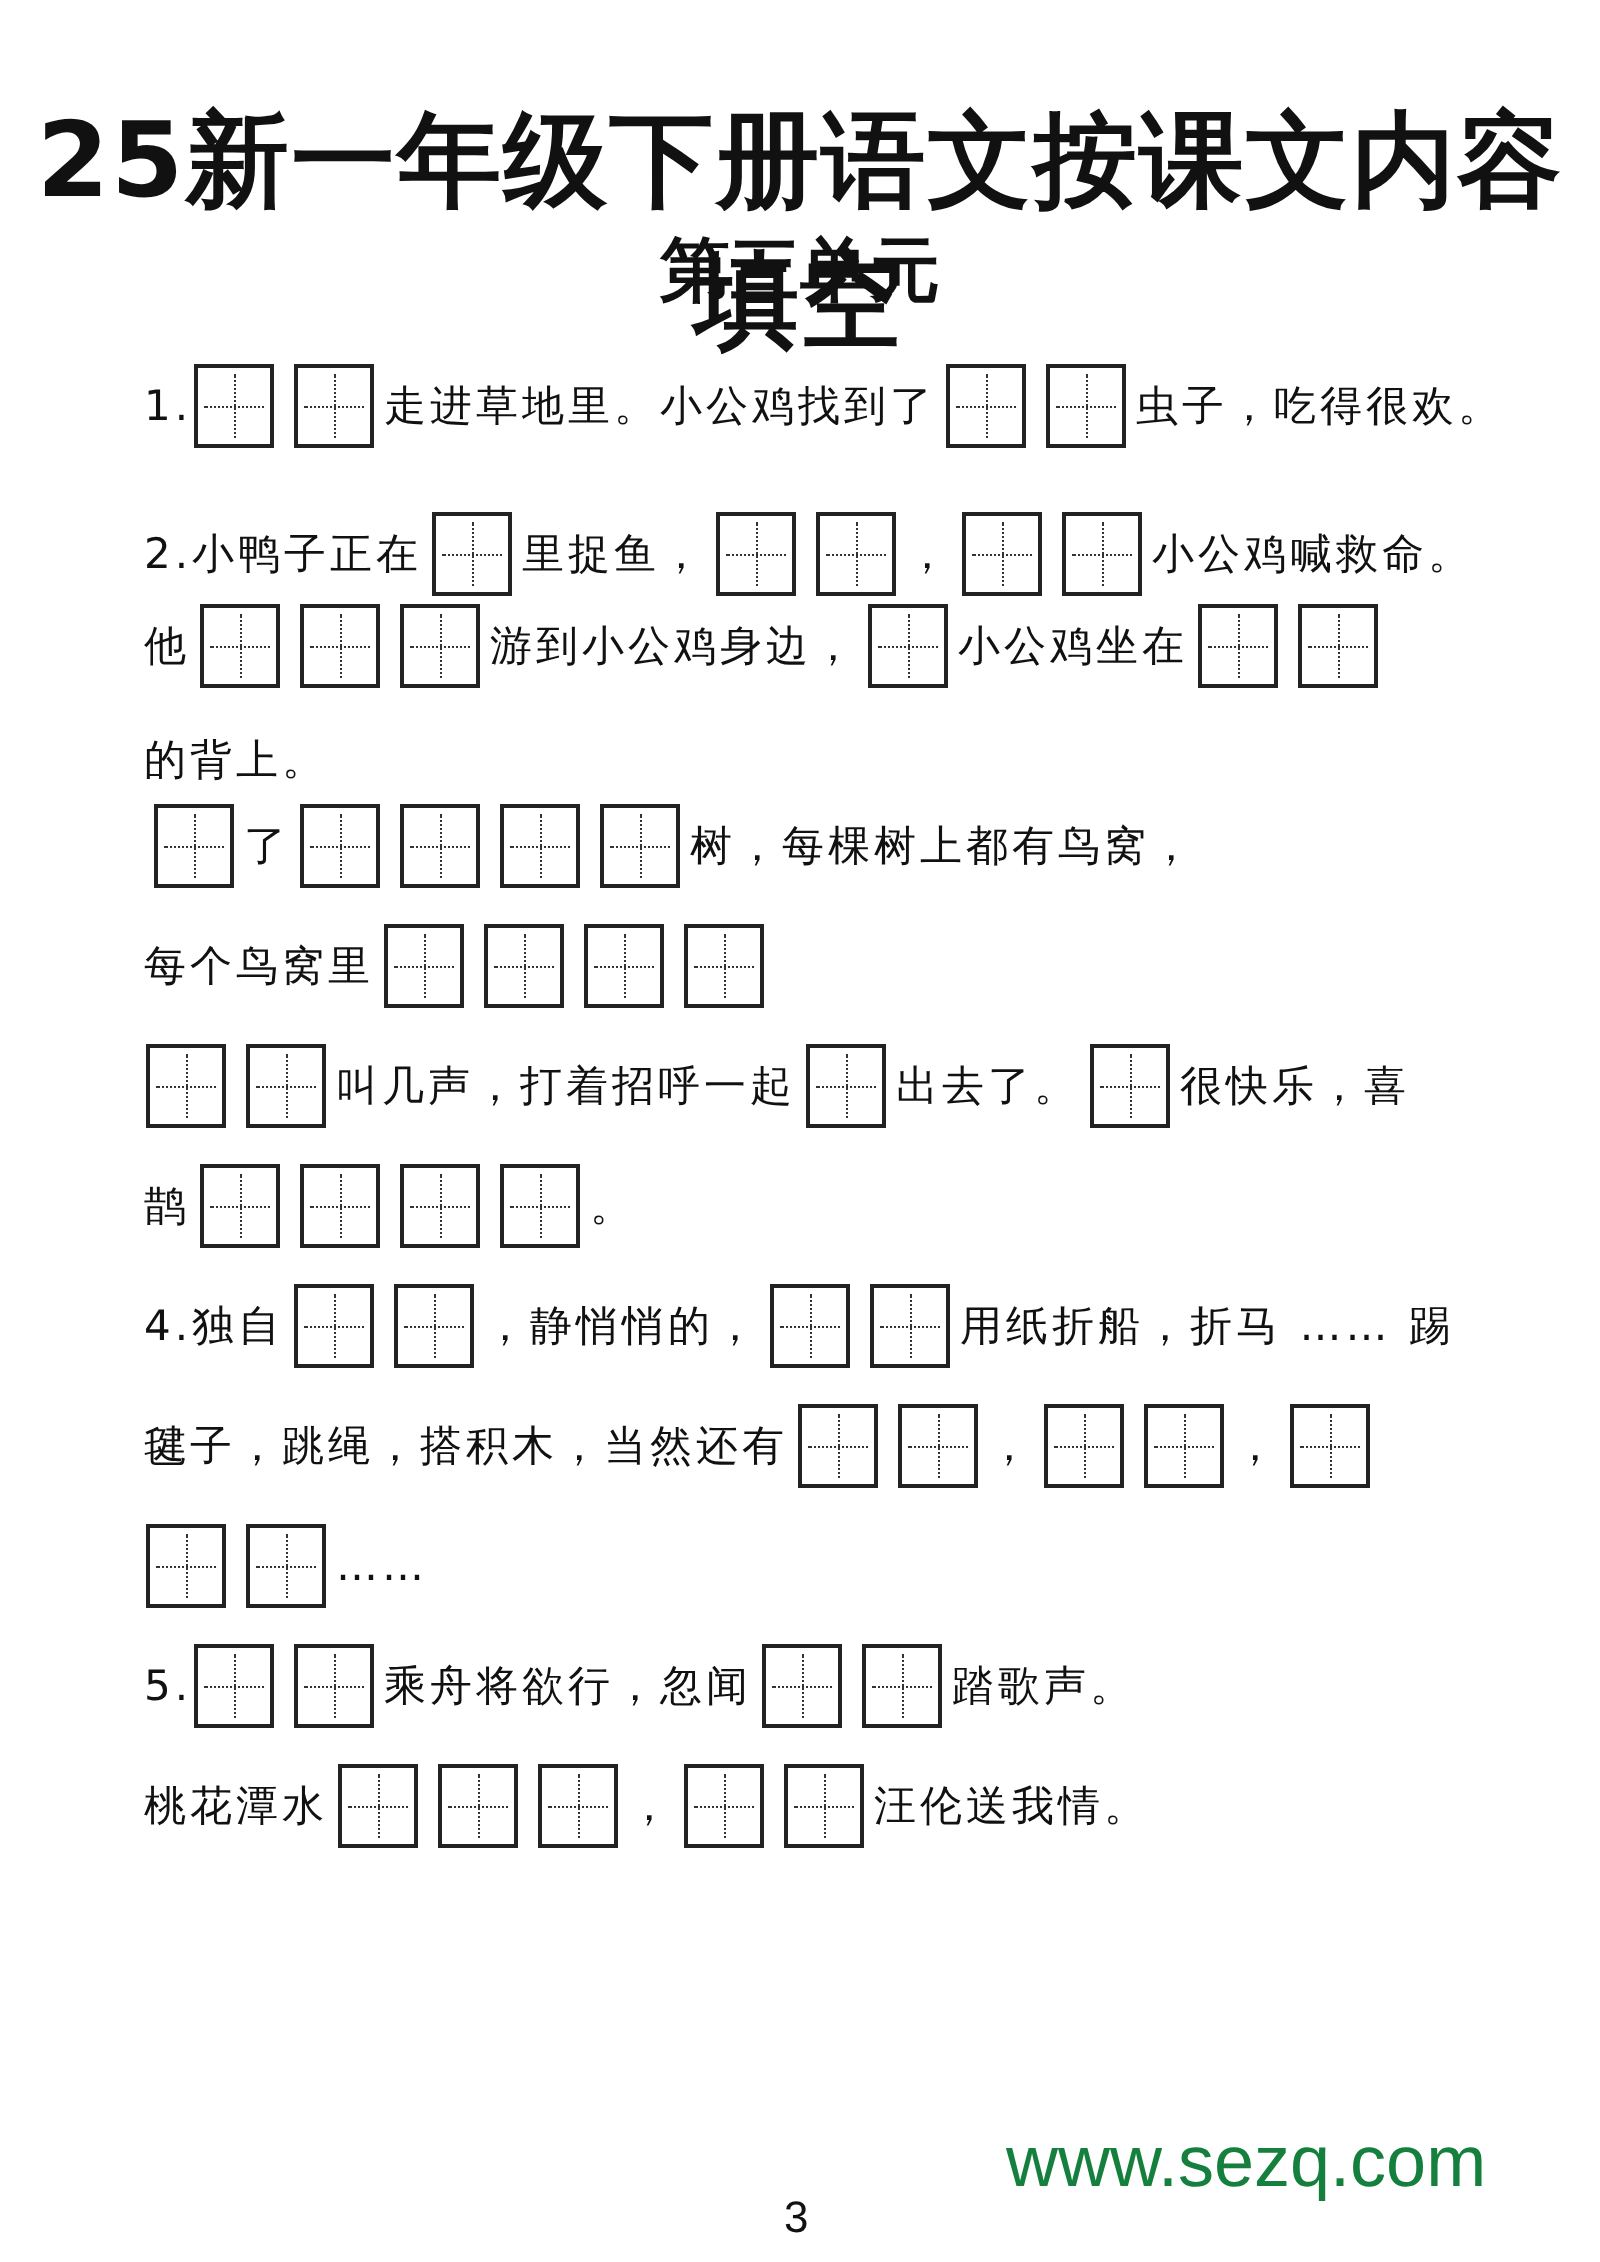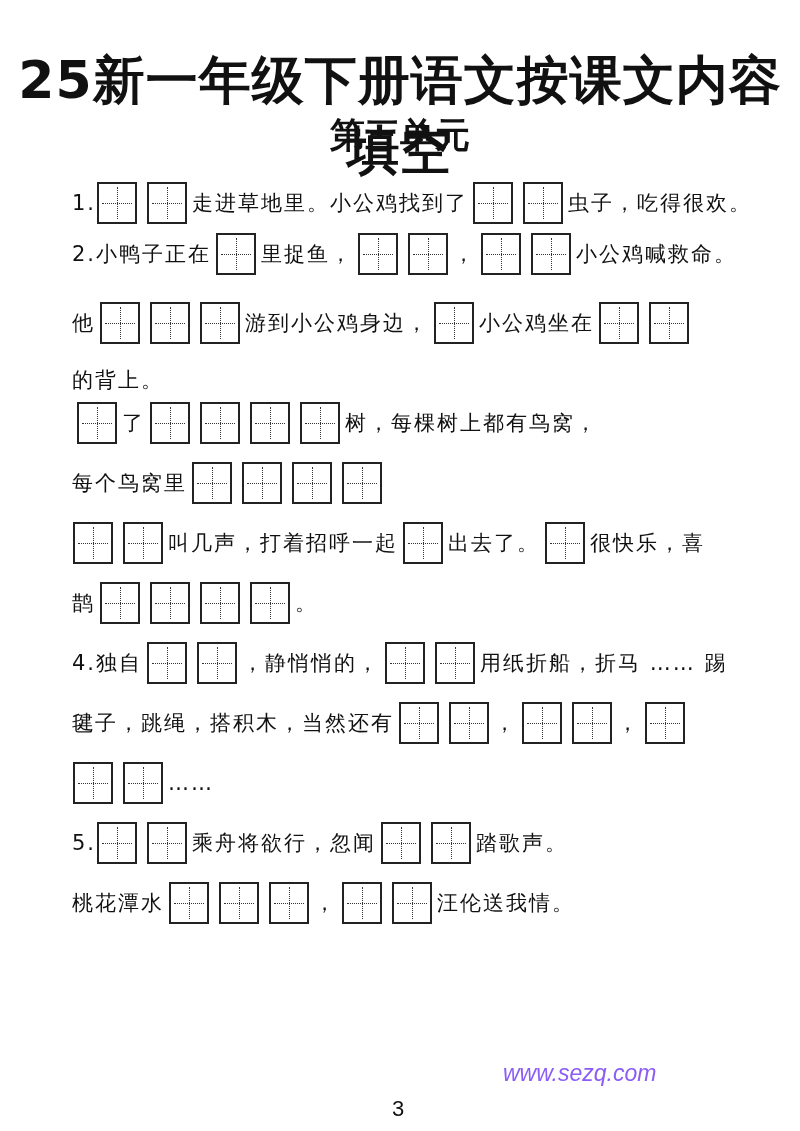--- a/index.html
+++ b/index.html
@@ -5,40 +5,40 @@
   html,body{margin:0;padding:0;background:#fff;}
   body{width:800px;height:1131px;position:relative;overflow:hidden;font-family:"DejaVu Sans",sans-serif;color:#111;}
   .title{position:absolute;top:46px;left:0;width:800px;text-align:center;font-size:52px;font-weight:bold;letter-spacing:1px;font-family:"DejaVu Sans",sans-serif;}
   .subtitle{position:absolute;top:112px;left:0;width:800px;text-align:center;font-size:35px;font-weight:bold;}
   .line{position:absolute;left:72px;height:46px;display:flex;align-items:center;font-size:21px;white-space:nowrap;letter-spacing:2px;}
   .seg{display:inline-block;}
   .box{display:inline-block;width:40px;height:42px;border:2px solid #222;box-sizing:border-box;position:relative;margin:0 5px;vertical-align:middle;background:#fff;}
   .box::before{content:"";position:absolute;left:3px;right:3px;top:50%;border-top:1px dotted #333;}
   .box::after{content:"";position:absolute;top:3px;bottom:3px;left:50%;border-left:1px dotted #333;}
   .box.first{margin-left:1px;}
-  .watermark{position:absolute;left:503px;top:1060px;font-size:23px;color:#8b5cf6;font-family:"Liberation Sans",sans-serif;font-style:italic;}
+  .watermark{position:absolute;left:503px;top:1060px;font-size:36px;color:#15803d;font-family:"Liberation Sans",sans-serif;}
   .pagenum{position:absolute;left:392px;top:1096px;font-size:22px;color:#111;font-family:"Liberation Sans",sans-serif;}
 </style>
 </head>
 <body>
 
 <div class="title">25新一年级下册语文按课文内容填空</div>
 <div class="subtitle">第三单元</div>
 
 <div id="lines">
     <div class="line" style="top: 180px;">
       <span class="seg">1.</span>
       <span class="box first"></span>
       <span class="box"></span>
       <span class="seg">走进草地里。小公鸡找到了</span>
       <span class="box"></span>
       <span class="box"></span>
       <span class="seg">虫子，吃得很欢。</span>
     </div>
-    <div class="line" style="top: 231px;">
+    <div class="line" style="top: 254px;">
       <span class="seg">2.小鸭子正在</span>
       <span class="box"></span>
       <span class="seg">里捉鱼，</span>
       <span class="box"></span>
       <span class="box"></span>
       <span class="seg">，</span>
       <span class="box"></span>
       <span class="box"></span>
       <span class="seg">小公鸡喊救命。</span>
     </div>

